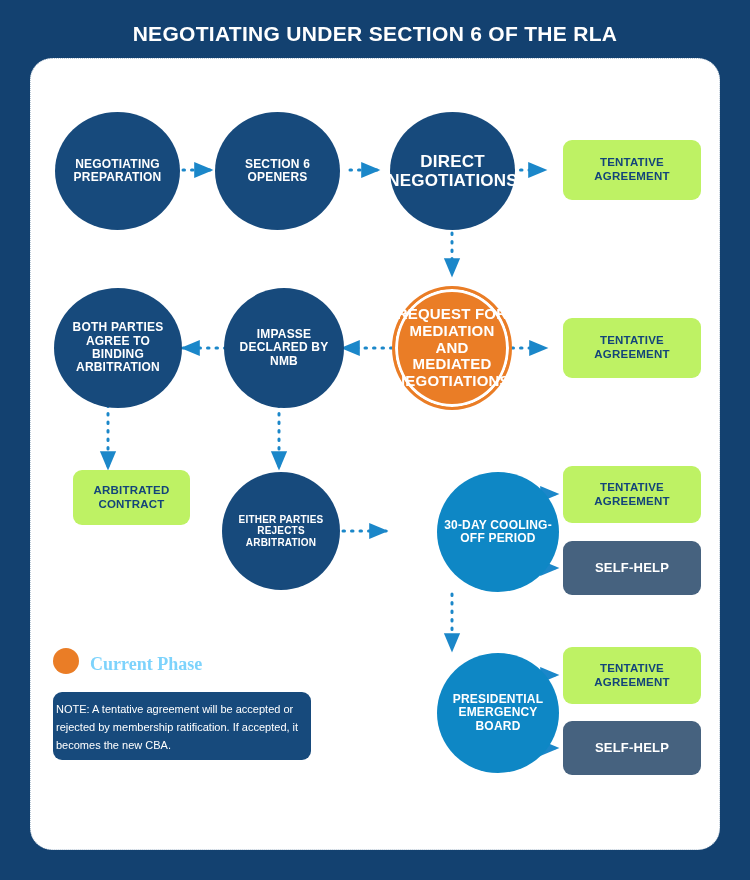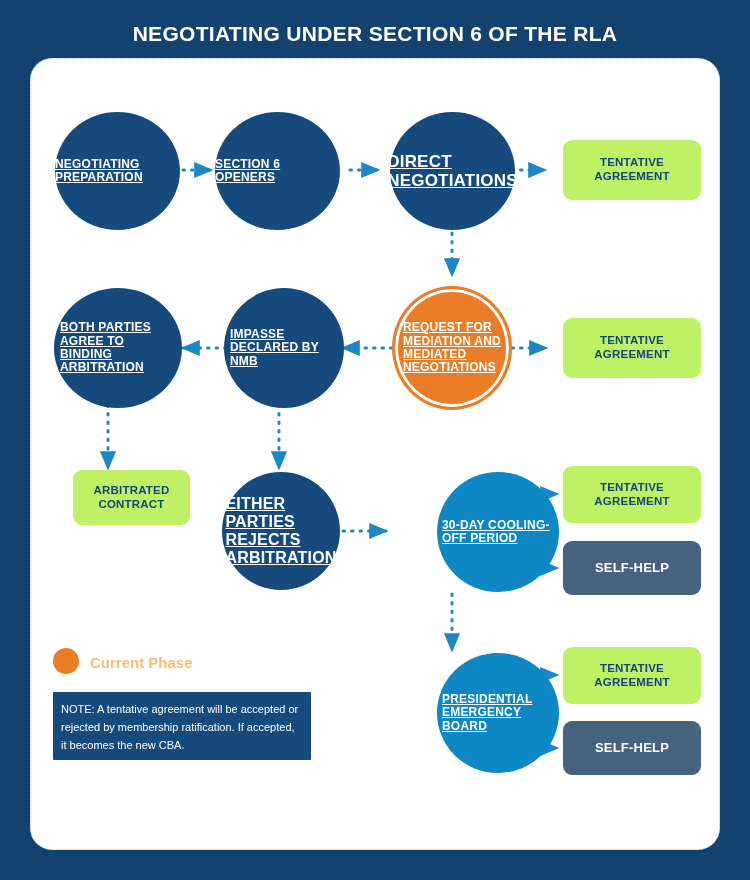--- a/index.html
+++ b/index.html
@@ -21,52 +21,51 @@
     position: absolute; left: 30px; top: 58px;
     width: 690px; height: 792px;
     background: #ffffff; border-radius: 22px;
     border: 1px dotted #b9c8d6;
   }
 
   svg.edges { position: absolute; left: 0; top: 0; width: 750px; height: 880px; pointer-events: none; }
 
   .node {
     position: absolute; display: flex; align-items: center; justify-content: center;
-    color: #ffffff; font-weight: bold; line-height: 1.12;
+    text-align: center; color: #ffffff; font-weight: bold; line-height: 1.12;
     letter-spacing: .2px;
-    text-decoration: underline;
   }
   .circle { border-radius: 50%; }
   .navy   { background: #174a7c; }
   .lblue  { background: #0e87c5; margin-left: 43px; }
   .orange { background: #ea7d26; border: 3px solid #ea7d26; box-shadow: inset 0 0 0 3px #ffffff; }
 
   .box {
     position: absolute; display: flex; align-items: center; justify-content: center;
     text-align: center; font-weight: bold; border-radius: 9px; line-height: 1.2;
     letter-spacing: .2px;
   }
   .green { background: #bef264; color: #13447a; text-align: center; }
   .slate { background: #46627f; color: #ffffff; }
 
   .legend-dot {
     position: absolute; left: 53px; top: 648px;
     width: 26px; height: 26px; border-radius: 50%; background: #ea7d26;
   }
   .legend-label {
     position: absolute; left: 90px; top: 654px;
-    color: #fdba74; font-size: 15px; font-weight: bold;
+    color: #7dd3fc; font-size: 18px; font-weight: bold; font-family: Liberation Serif, serif;
   }
 
   .note {
     position: absolute; left: 53px; top: 692px;
     width: 258px; height: 68px;
-    background: #174a7c; border-radius: 1px;
+    background: #174a7c; border-radius: 9px;
     color: #ffffff; font-size: 11px; line-height: 1.62;
-    padding: 9px 8px;
+    padding: 9px 3px;
   }
 </style>
 </head>
 <body>
 
 <div id="root">
 
   <div class="title">NEGOTIATING UNDER SECTION 6 OF THE RLA</div>
 
   <div class="card"></div>
@@ -101,31 +100,31 @@
   </svg>
 
   <div class="node circle navy" style="left:55px;  top:112px; width:125px; height:118px; font-size:12px;">NEGOTIATING PREPARATION</div>
 
   <div class="node circle navy" style="left:215px; top:112px; width:125px; height:118px; font-size:12px;">SECTION 6 OPENERS</div>
 
   <div class="node circle navy" style="left:390px; top:112px; width:125px; height:118px; font-size:17px;">DIRECT NEGOTIATIONS</div>
 
   <div class="box green" style="left:563px; top:140px; width:138px; height:60px; font-size:11.5px;">TENTATIVE AGREEMENT</div>
 
-  <div class="node circle orange" style="left:392px; top:286px; width:120px; height:124px; font-size:12px; padding:0 8px;">REQUEST FOR MEDIATION AND  MEDIATED NEGOTIATIONS</div>
+  <div class="node circle orange" style="left:392px; top:286px; width:120px; height:124px; font-size:15px; padding:0 8px;">REQUEST FOR MEDIATION AND  MEDIATED NEGOTIATIONS</div>
 
   <div class="box green" style="left:563px; top:318px; width:138px; height:60px; font-size:11.5px;">TENTATIVE AGREEMENT</div>
 
   <div class="node circle navy" style="left:224px; top:288px; width:120px; height:120px; font-size:12px; padding:0 6px;">IMPASSE DECLARED BY NMB</div>
 
   <div class="node circle navy" style="left:54px;  top:288px; width:128px; height:120px; font-size:12px; padding:0 6px;">BOTH PARTIES AGREE TO BINDING ARBITRATION</div>
 
   <div class="box green" style="left:50px; top:470px; width:117px; height:55px; font-size:11.5px;margin-left:23px;">ARBITRATED CONTRACT</div>
 
-  <div class="node circle navy" style="left:222px; top:472px; width:118px; height:118px; font-size:16px; padding:0 5px;">EITHER PARTIES REJECTS ARBITRATION</div>
+  <div class="node circle navy" style="left:222px; top:472px; width:118px; height:118px; font-size:10px; padding:0 5px;">EITHER PARTIES REJECTS ARBITRATION</div>
 
   <div class="node circle lblue" style="left:394px; top:472px; width:122px; height:120px; font-size:12px; padding:0 5px;">30-DAY COOLING-OFF PERIOD</div>
 
   <div class="box green" style="left:563px; top:466px; width:138px; height:57px; font-size:11.5px;">TENTATIVE AGREEMENT</div>
 
   <div class="box slate" style="left:563px; top:541px; width:138px; height:54px; font-size:13px;">SELF-HELP</div>
 
   <div class="node circle lblue" style="left:394px; top:653px; width:122px; height:120px; font-size:12px; padding:0 5px;">PRESIDENTIAL EMERGENCY BOARD</div>
 
   <div class="box green" style="left:563px; top:647px; width:138px; height:57px; font-size:11.5px;">TENTATIVE AGREEMENT</div>

